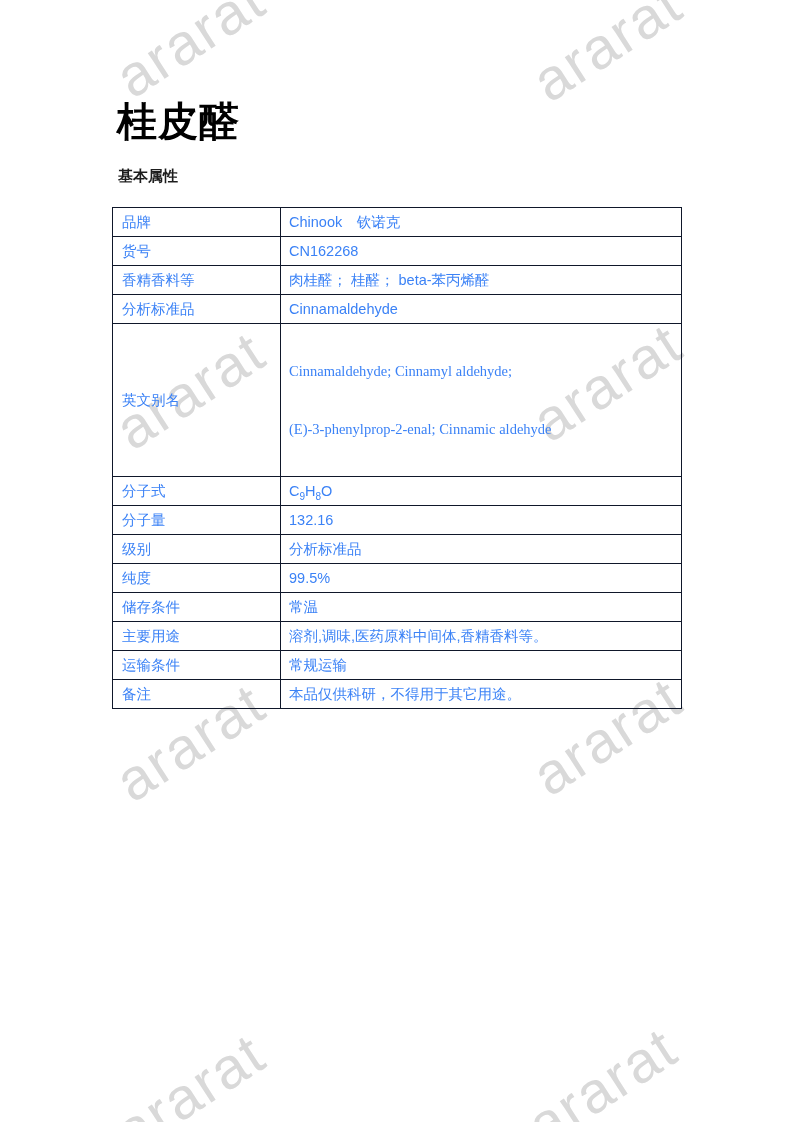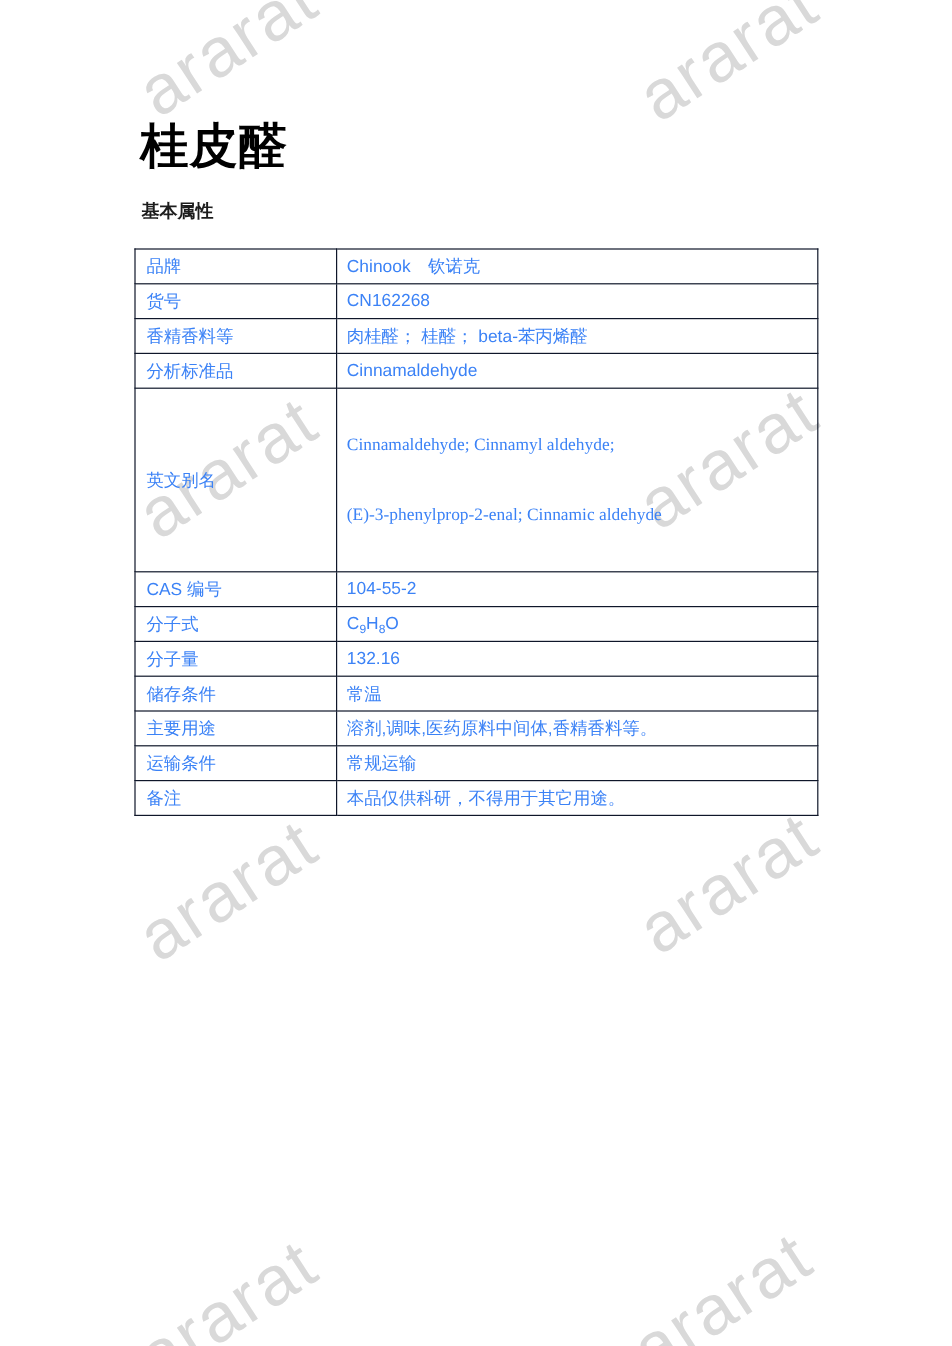--- a/index.html
+++ b/index.html
@@ -111,30 +111,34 @@
         <td class="value">Cinnamaldehyde</td>
       </tr>
       <tr class="double">
         <td class="label">英文别名</td>
         <td class="value">
           <div class="vline">Cinnamaldehyde; Cinnamyl aldehyde;</div>
           <div class="vline">(E)-3-phenylprop-2-enal; Cinnamic aldehyde</div>
         </td>
       </tr>
       <tr>
-        <td class="label">CAS 编号</td>
-        <td class="value">104-55-2</td>
-      </tr>
-      <tr>
         <td class="label">分子式</td>
         <td class="value"><span>C</span><sub>9</sub><span>H</span><sub>8</sub><span>O</span></td>
       </tr>
       <tr>
         <td class="label">分子量</td>
         <td class="value">132.16</td>
+      </tr>
+      <tr>
+        <td class="label">级别</td>
+        <td class="value">分析标准品</td>
+      </tr>
+      <tr>
+        <td class="label">纯度</td>
+        <td class="value">99.5%</td>
       </tr>
       <tr>
         <td class="label">储存条件</td>
         <td class="value">常温</td>
       </tr>
       <tr>
         <td class="label">主要用途</td>
         <td class="value">溶剂,调味,医药原料中间体,香精香料等。</td>
       </tr>
       <tr>

